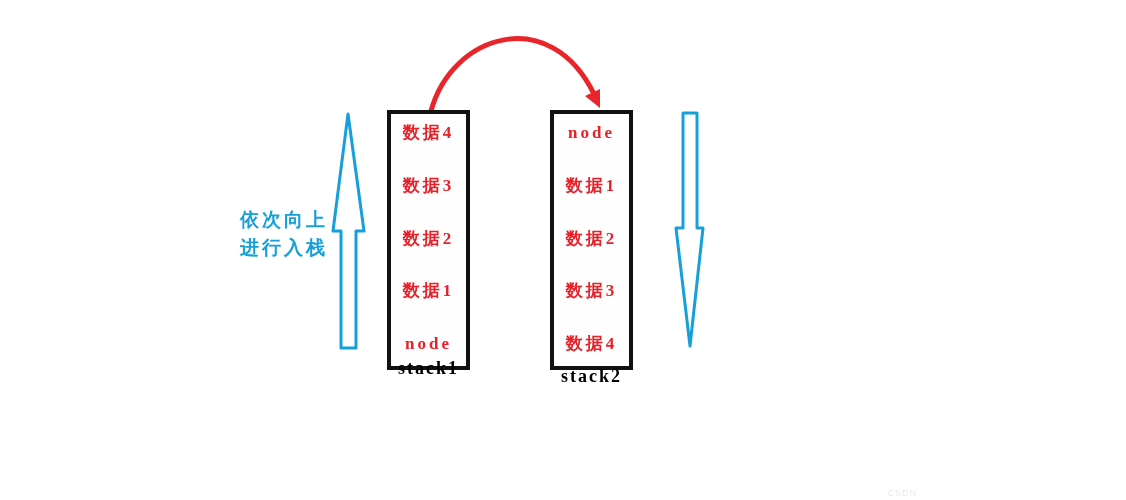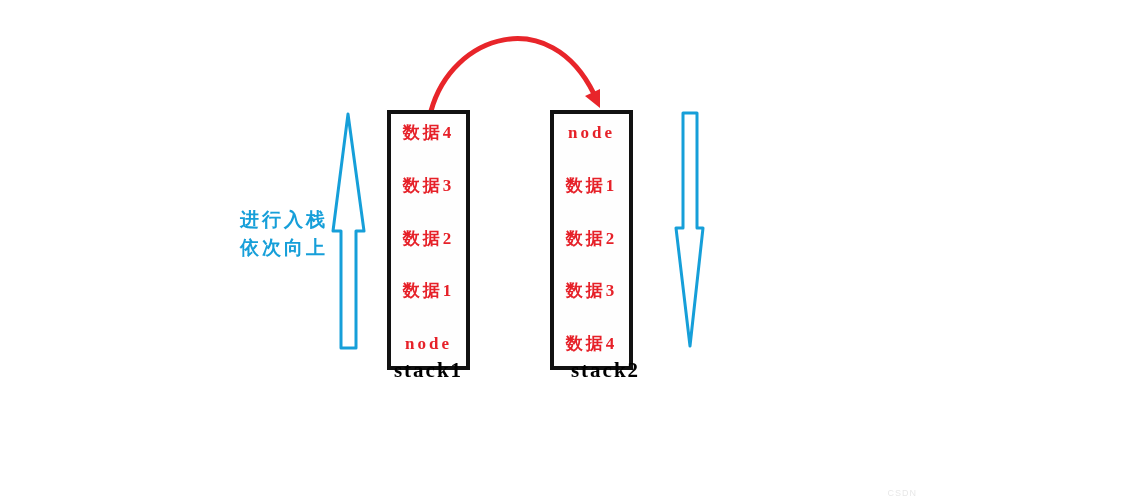--- a/index.html
+++ b/index.html
@@ -46,26 +46,26 @@
     letter-spacing: 3px;
     line-height: 1.1;
     white-space: nowrap;
   }
   .stack-label {
     position: absolute;
     top: 358px;
     width: 83px;
     text-align: center;
     color: #000000;
-    font-size: 21px;
+    font-size: 18px;
     font-weight: bold;
     letter-spacing: 2px;
   }
   #stack1-label { left: 387px; }
-  #stack2-label { left: 564px; }
+  #stack2-label { left: 550px; margin-top: 8px; }
   .cyan-note {
     position: absolute;
     color: #169fd9;
     font-weight: bold;
     white-space: nowrap;
   }
   #push-note {
     left: 240px;
     top: 206px;
     font-size: 19px;
@@ -116,22 +116,22 @@
   <div class="stack-box" id="stack2-box">
     <div class="stack-item">node</div>
     <div class="stack-item">数据1</div>
     <div class="stack-item">数据2</div>
     <div class="stack-item">数据3</div>
     <div class="stack-item">数据4</div>
   </div>
   <div class="stack-label" id="stack2-label">stack2</div>
 
   <div class="cyan-note" id="push-note">
+    <div>依次向上</div>
     <div>进行入栈</div>
-    <div>依次向上</div>
   </div>
 
   <div class="cyan-note" id="pop-note">
   </div>
 
   <div id="watermark">CSDN</div>
 
 </div>
 
 </body></html>

